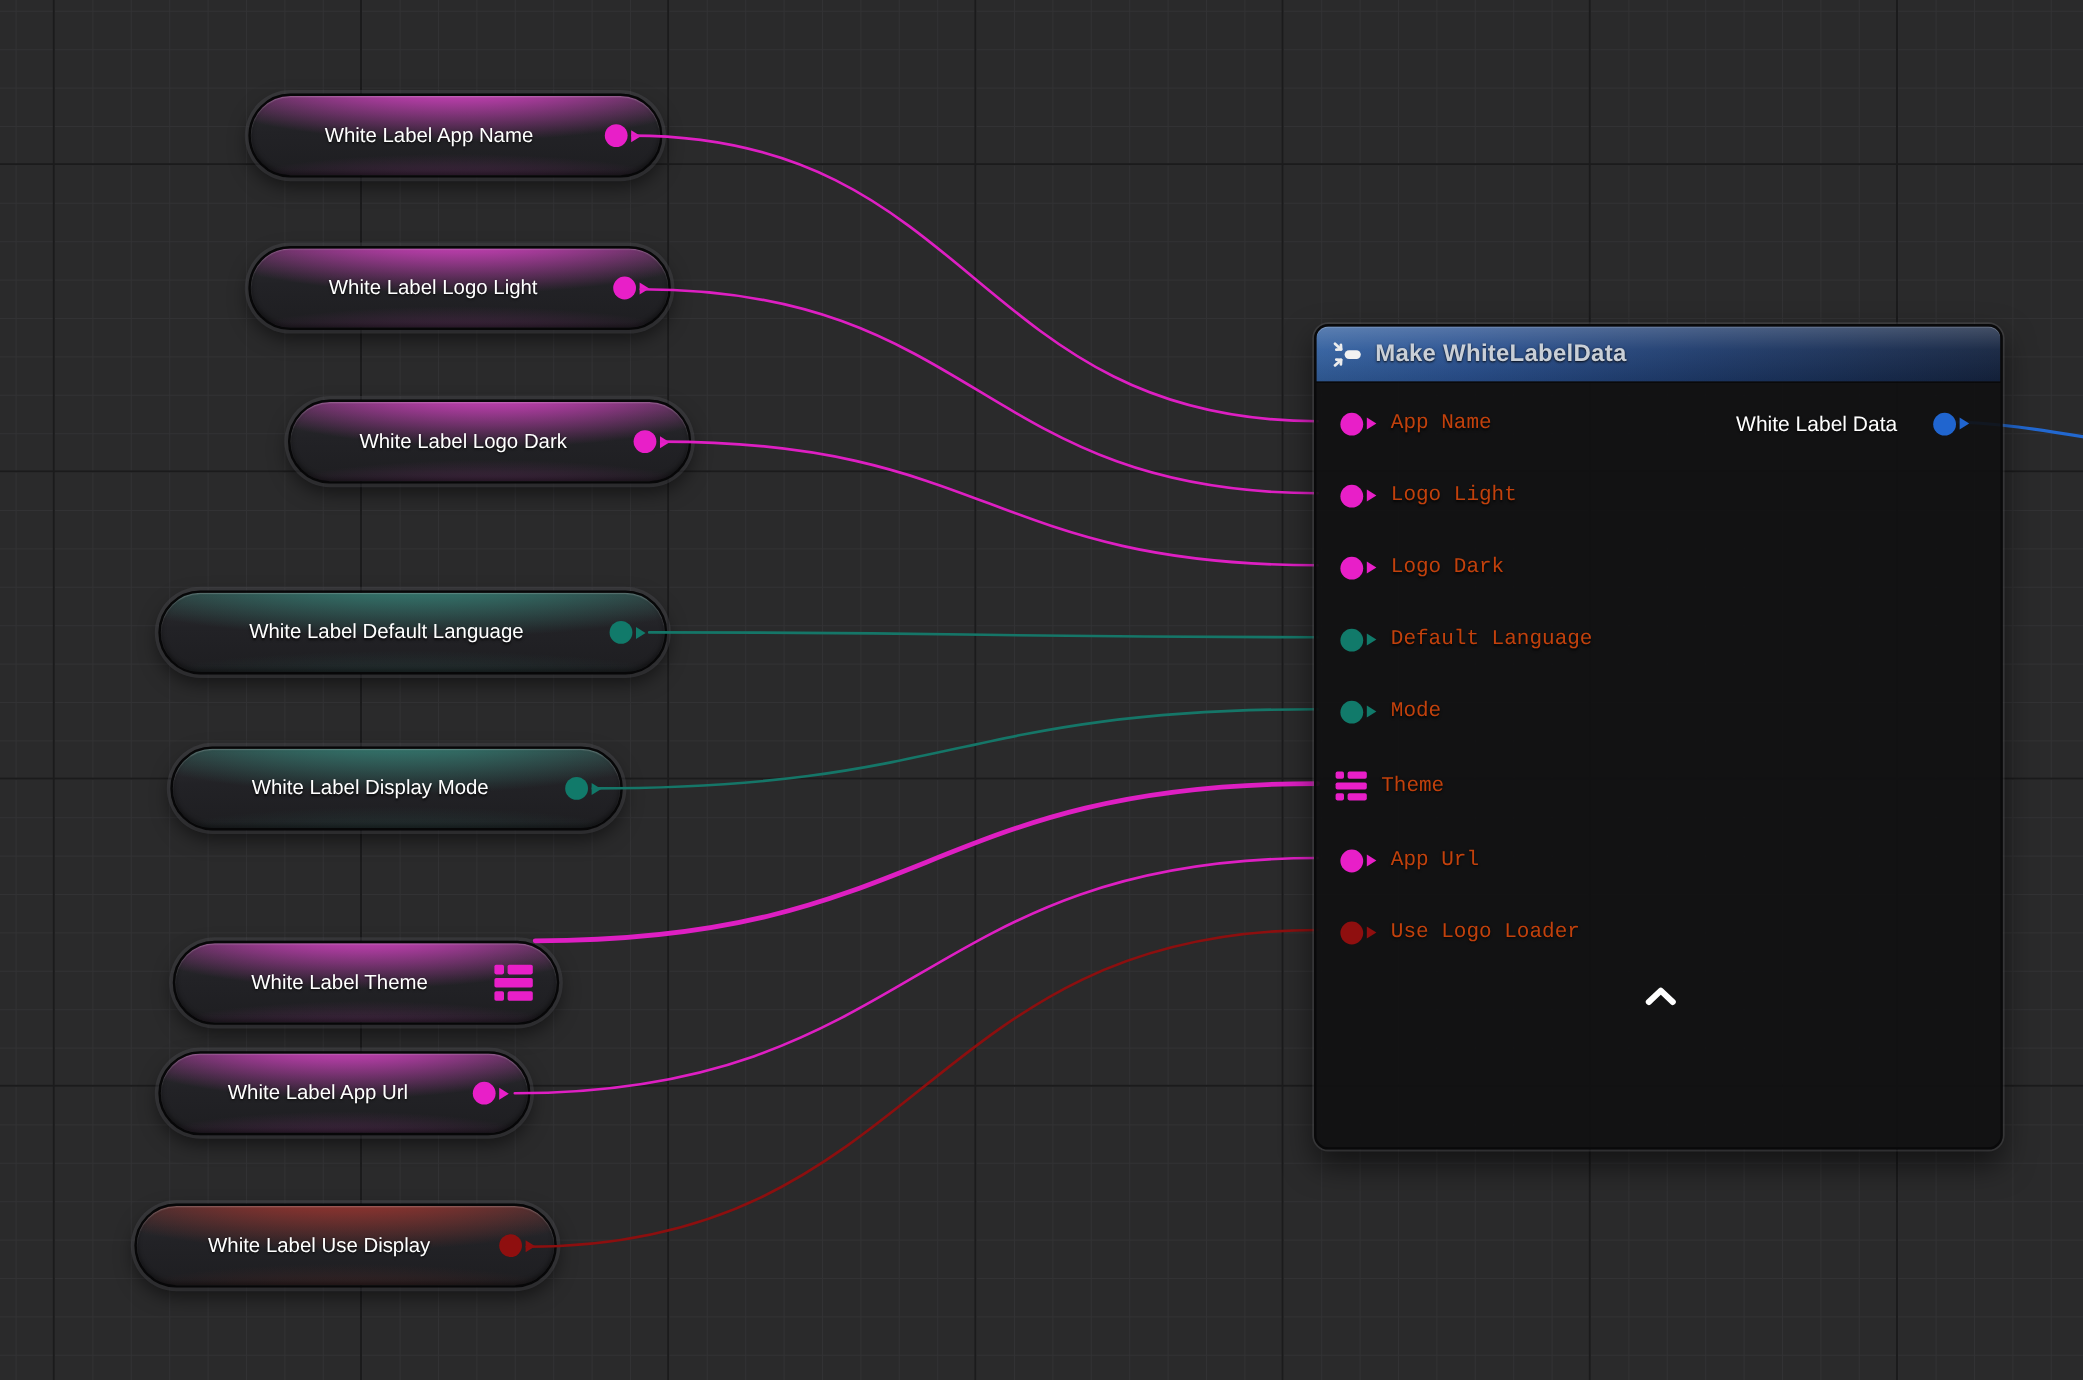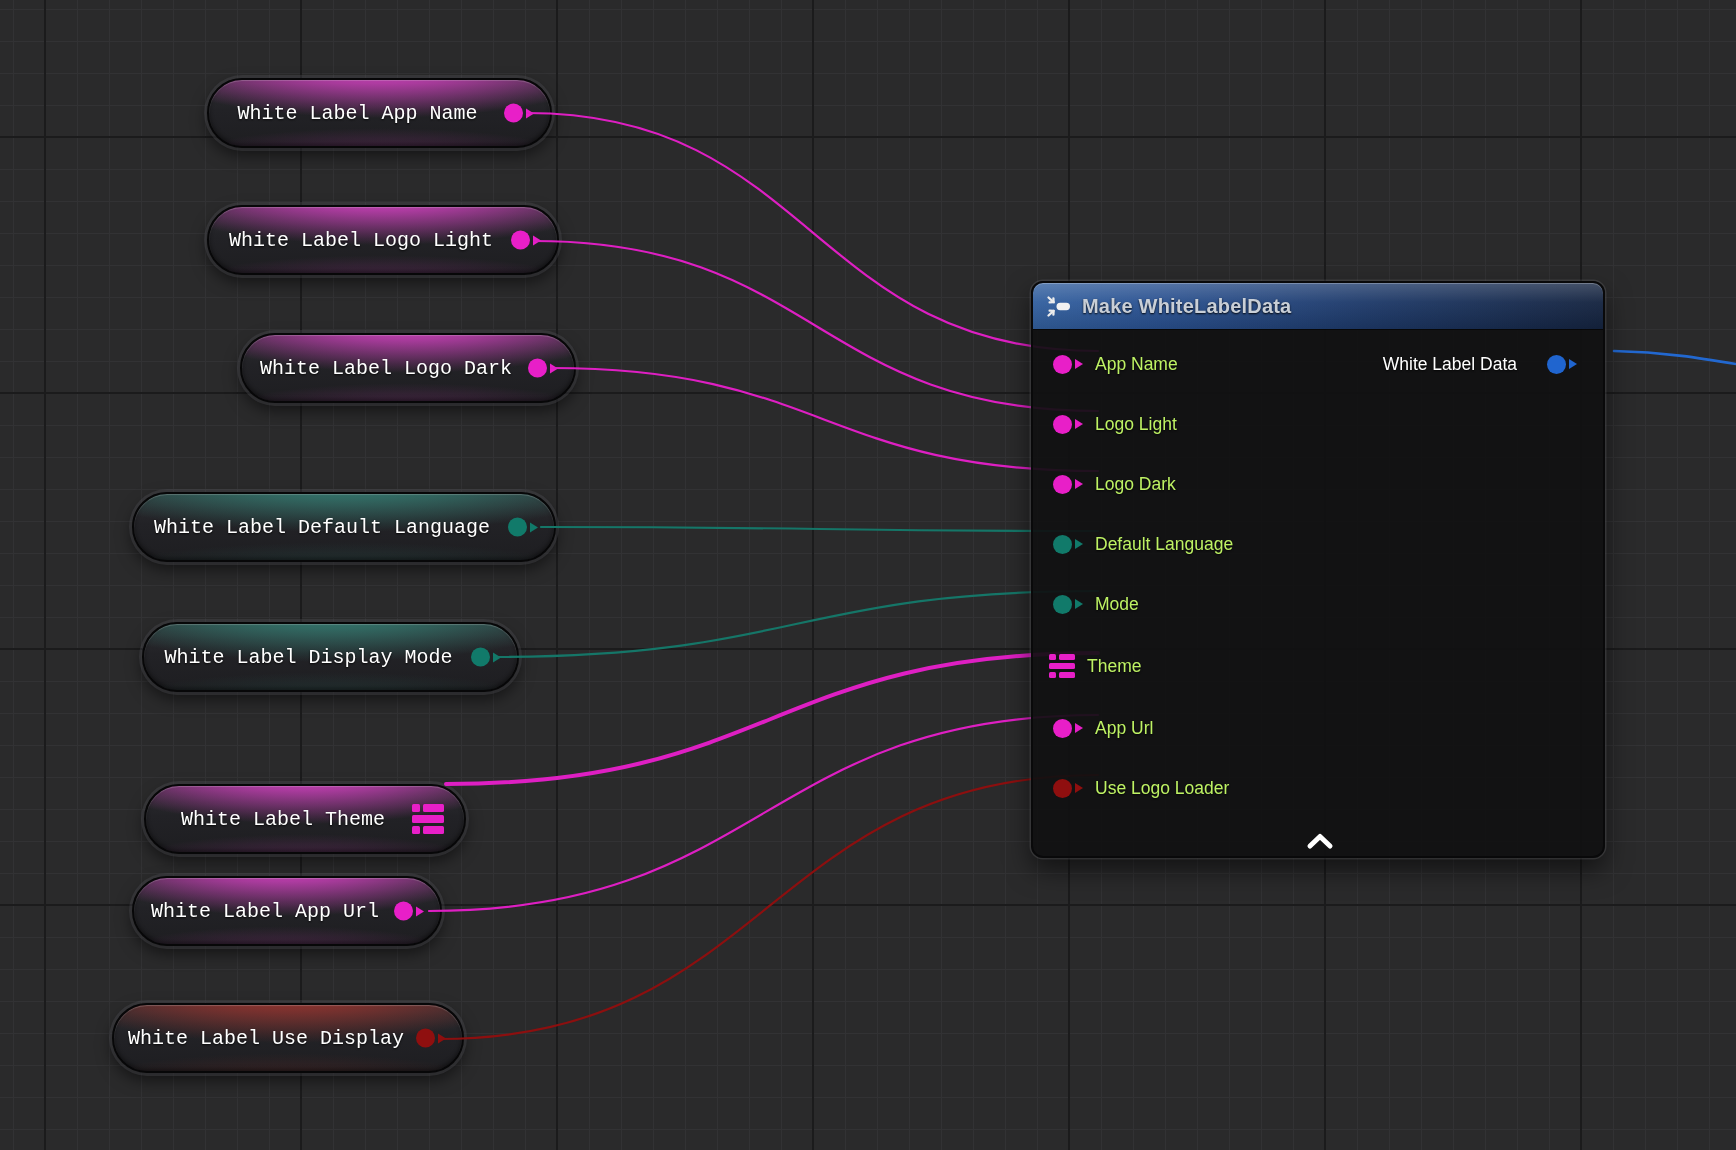--- a/index.html
+++ b/index.html
@@ -45,62 +45,60 @@
       0 7px 16px rgba(0,0,0,0.55),
       inset 0 1px 1px rgba(255,255,255,0.22),
       inset 0 -2px 4px rgba(0,0,0,0.45);
   }
   .getter.t-string,.getter.t-struct{--glow:rgba(210,64,192,0.95);--glow-soft:rgba(210,64,192,0.28);}
   .getter.t-enum{--glow:rgba(52,128,117,0.9);--glow-soft:rgba(52,128,117,0.26);}
   .getter.t-bool{--glow:rgba(158,52,46,0.9);--glow-soft:rgba(158,52,46,0.26);}
   .getter .lbl{
     position:absolute;left:14px;right:58px;top:0;bottom:0;
     display:flex;align-items:center;justify-content:center;
-    color:#fff;font-size:20px;white-space:nowrap;
+    color:#fff;font-size:17px;white-space:nowrap;
     text-shadow:0 1px 2px rgba(0,0,0,0.8);
-    font-family:Liberation Mono, monospace;
   }
   
   .pin{position:absolute;top:50%;transform:translateY(-50%);display:flex;align-items:center;}
   .pin .dot{width:19px;height:19px;border-radius:50%;background:var(--pc);}
   .pin .nib{width:0;height:0;margin-left:3px;border-top:5.5px solid transparent;
     border-bottom:5.5px solid transparent;border-left:8px solid var(--pc);}
   .pin.right{right:16px;}
   .p-string{--pc:var(--c-string);} .p-enum{--pc:var(--c-enum);}
   .p-bool{--pc:var(--c-bool);} .p-structout{--pc:var(--c-structout);}
   
   .struct-icon{display:flex;flex-direction:column;gap:3px;width:32px;height:30px;}
   .struct-icon .r{display:flex;gap:3px;flex:1;}
   .struct-icon .sq{width:8px;background:var(--c-struct);border-radius:1.5px;}
   .struct-icon .bar{flex:1;background:var(--c-struct);border-radius:1.5px;}
   .struct-icon.as-pin{position:absolute;right:20px;top:50%;transform:translateY(-50%);}
   .struct-icon.small{width:26px;height:24px;gap:2.5px;}
   .struct-icon.small .sq{width:7px;}
   
   #make-node{
-    position:absolute;left:1031px;top:270px;width:574px;height:577px;z-index:3;
+    position:absolute;left:1095px;top:270px;width:574px;height:688px;z-index:3;
     border-radius:12px;border:2px solid #09090a;
     background:rgba(16,16,17,0.92);
     box-shadow:0 0 0 1.5px rgba(118,118,124,0.26),0 12px 26px rgba(0,0,0,0.55);
-    margin-top:11px;
   }
   #make-header{
     position:absolute;left:0;top:0;right:0;height:46px;
     border-radius:10px 10px 0 0;
     display:flex;align-items:center;gap:10px;padding:0 12px;
     background:
       linear-gradient(180deg, rgba(255,255,255,0.20) 0%, rgba(255,255,255,0.04) 42%, rgba(0,0,0,0.12) 100%),
       linear-gradient(90deg,#33609f 0%,#2a5190 22%,#1e3a6a 58%,#152440 100%);
     box-shadow:inset 0 1px 0 rgba(255,255,255,0.25), 0 1px 0 rgba(0,0,0,0.6);
   }
   #make-title{color:#c9cfd7;font-size:20px;font-weight:bold;letter-spacing:0.2px;
     text-shadow:0 1px 2px rgba(0,0,0,0.9);white-space:nowrap;}
   .make-icon{display:flex;align-items:center;}
   .in-row{position:absolute;left:20px;height:36px;display:flex;align-items:center;gap:12px;}
-  .in-row .txt{color:#bef264;font-size:17.5px;white-space:nowrap;text-shadow:0 1px 2px rgba(0,0,0,0.8);}
+  .in-row .txt{color:#c2410c;font-size:17.5px;white-space:nowrap;text-shadow:0 1px 2px rgba(0,0,0,0.8);font-family:Liberation Mono, monospace;}
   .out-row{position:absolute;right:26px;height:36px;display:flex;align-items:center;gap:30px;}
   .out-row .txt{color:#fff;font-size:17.5px;white-space:nowrap;text-shadow:0 1px 2px rgba(0,0,0,0.8);}
   .pin.inline{position:static;transform:none;}
   .r0{top:63px;} .r1{top:123px;} .r2{top:183px;} .r3{top:243px;}
   .r4{top:303px;text-align:right;} .r5{top:365px;} .r6{top:427px;} .r7{top:487px;}
   #collapse{position:absolute;left:272px;top:549px;width:30px;height:18px;cursor:pointer;}
 </style>
 </head>
 <body>
 

